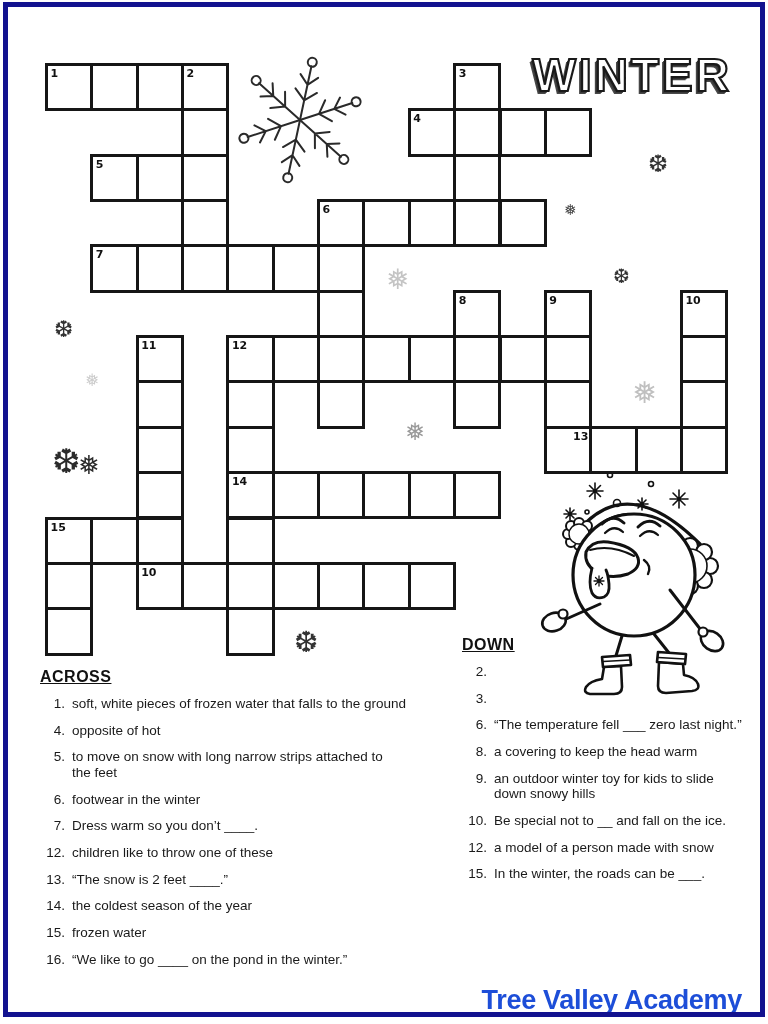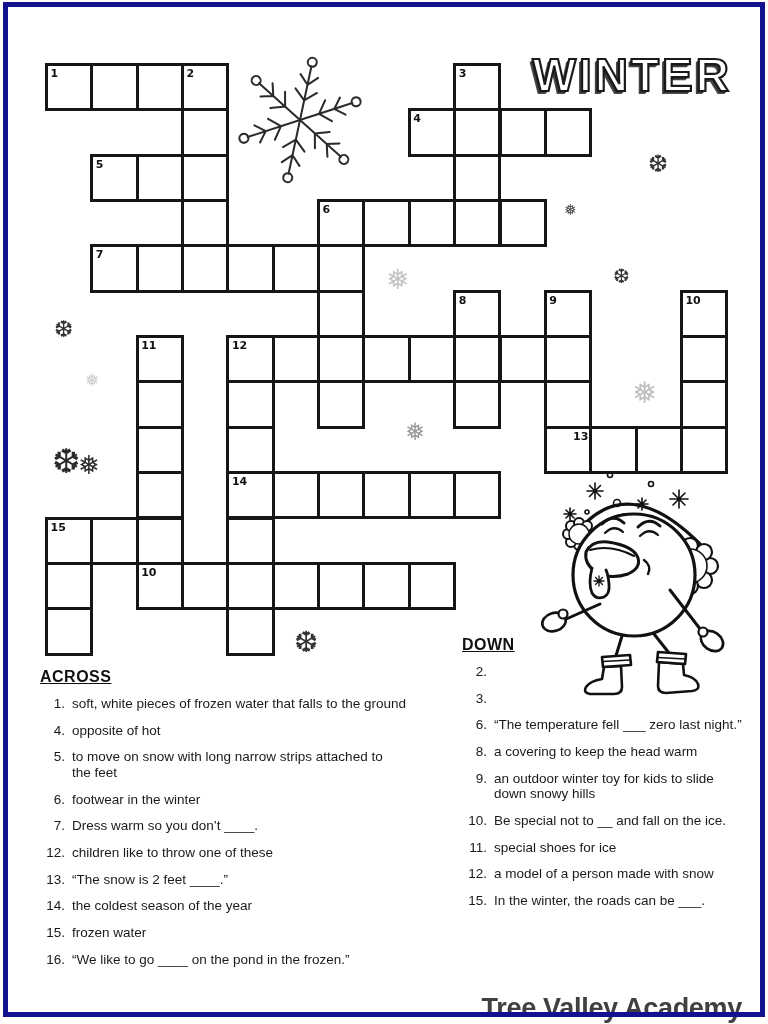--- a/index.html
+++ b/index.html
@@ -37,22 +37,22 @@
     font-size:16px;font-weight:bold;text-decoration:underline;
     letter-spacing:.5px;margin-bottom:10px;color:#111;
   }
   .clue{
     display:grid;grid-template-columns:25px 1fr;column-gap:7px;
     margin-bottom:11px;font-size:13.5px;line-height:1.16;
   }
   .cluenum{text-align:right;}
   .cluetext{white-space:pre-line;}
   #logo{
-    position:absolute;right:26px;bottom:0;
-    font-size:27px;font-weight:bold;color:#404040;letter-spacing:-.3px;z-index:5;margin-left:34px;
+    position:absolute;right:26px;bottom:8px;
+    font-size:27px;font-weight:bold;color:#1d4ed8;letter-spacing:-.3px;z-index:5;margin-left:34px;
   }
 </style>
 </head>
 <body>
 
 <div class="frame"></div>
 
 <div id="title">WINTER</div>
 
 <svg id="big-flake" width="132" height="132" viewBox="-66 -66 132 132" fill="none" stroke="#2a2a2a" stroke-width="2" stroke-linecap="round">
@@ -306,21 +306,21 @@
       <div class="clue">
         <span class="cluenum">14.</span>
         <span class="cluetext">the coldest season of the year</span>
       </div>
       <div class="clue">
         <span class="cluenum">15.</span>
         <span class="cluetext">frozen water</span>
       </div>
       <div class="clue">
         <span class="cluenum">16.</span>
-        <span class="cluetext">“We like to go ____ on the pond in the frozen.”</span>
+        <span class="cluetext">“We like to go ____ on the pond in the winter.”</span>
       </div>
     </div>
 </div>
 
 <div id="down" class="clues">
   <div class="clues-header">DOWN</div>
   <div id="down-list">
       <div class="clue">
         <span class="cluenum">2.</span>
       </div>
@@ -336,24 +336,20 @@
         <span class="cluetext">a covering to keep the head warm</span>
       </div>
       <div class="clue">
         <span class="cluenum">9.</span>
         <span class="cluetext">an outdoor winter toy for kids to slide
 down snowy hills</span>
       </div>
       <div class="clue">
         <span class="cluenum">10.</span>
         <span class="cluetext">Be special not to __ and fall on the ice.</span>
-      </div>
-      <div class="clue">
-        <span class="cluenum">11.</span>
-        <span class="cluetext">special shoes for ice</span>
       </div>
       <div class="clue">
         <span class="cluenum">12.</span>
         <span class="cluetext">a model of a person made with snow</span>
       </div>
       <div class="clue">
         <span class="cluenum">15.</span>
         <span class="cluetext">In the winter, the roads can be ___.</span>
       </div>
     </div>

